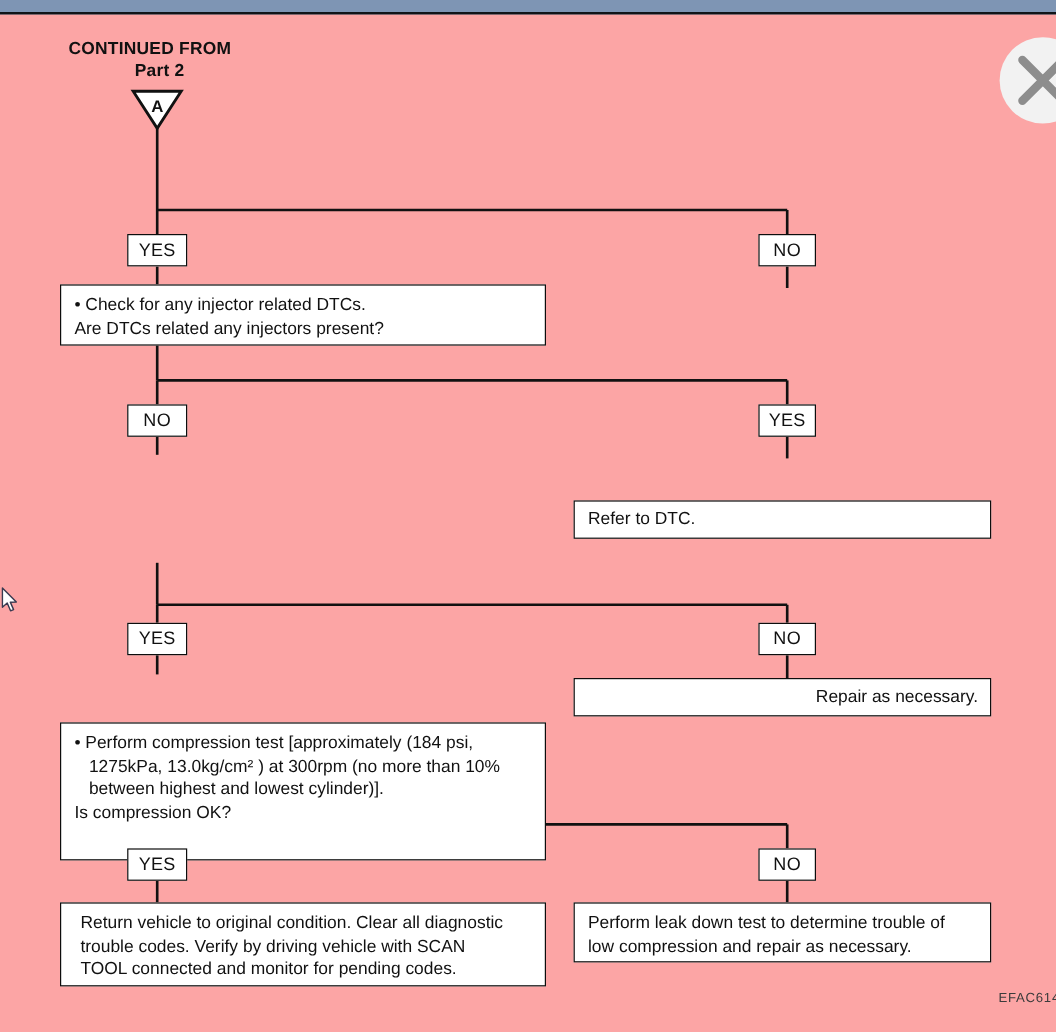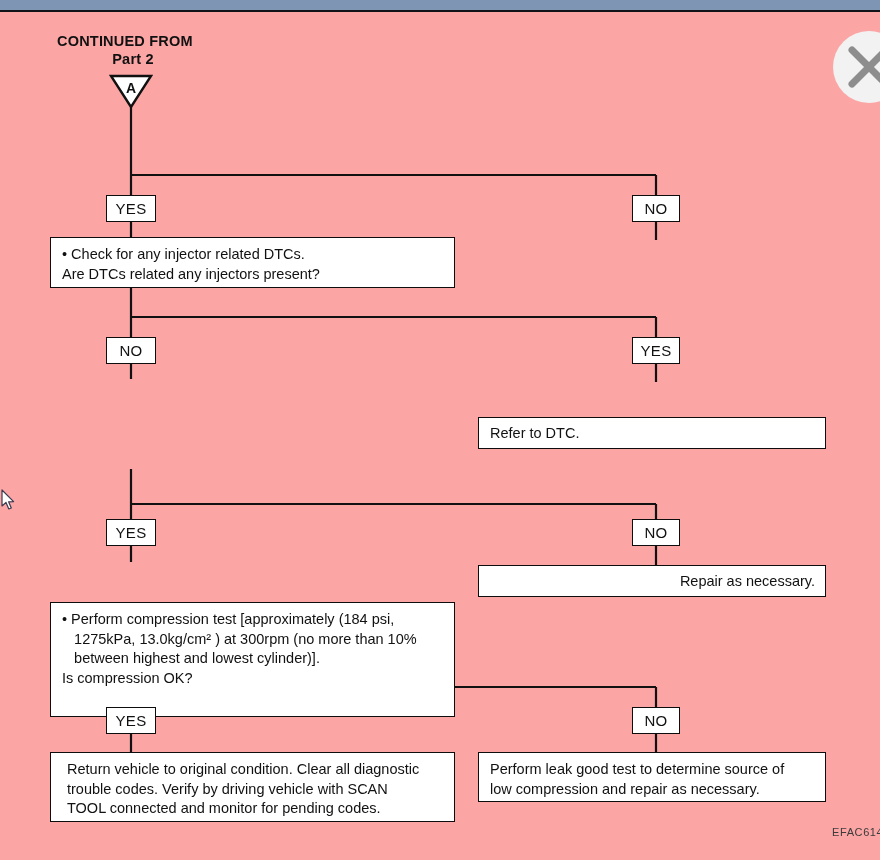--- a/index.html
+++ b/index.html
@@ -195,21 +195,21 @@
    between highest and lowest cylinder)].
 Is compression OK?</div>
     <div class="node right-node" style="left:478px; top:551px; width:348px; height:32px;text-align:right;">Repair as necessary.</div>
 
     <div class="decision-label" style="left:106px; top:693px; width:50px; height:27px;">YES</div>
     <div class="decision-label" style="left:632px; top:693px; width:48px; height:27px;">NO</div>
 
     <div class="node" style="left:50px; top:738px; width:405px; height:70px;padding-left:16px;">Return vehicle to original condition. Clear all diagnostic
 trouble codes. Verify by driving vehicle with SCAN
 TOOL connected and monitor for pending codes.</div>
-    <div class="node" style="left:478px; top:738px; width:348px; height:50px;">Perform leak good test to determine source of
+    <div class="node" style="left:478px; top:738px; width:348px; height:50px;">Perform leak down test to determine trouble of
 low compression and repair as necessary.</div>
 
     <div class="figcode" style="left:807px; top:812px;">EFAC614C</div>
   </div>
 
   <div class="cursor">
     <svg width="16" height="22" viewBox="0 0 16 22">
       <polygon points="1,1 1,17 5,13.5 7.8,20 10.3,19 7.6,12.8 12.6,12.6" fill="#ffffff" stroke="#3a3a50" stroke-width="1.2" stroke-linejoin="round"></polygon>
     </svg>
   </div>

